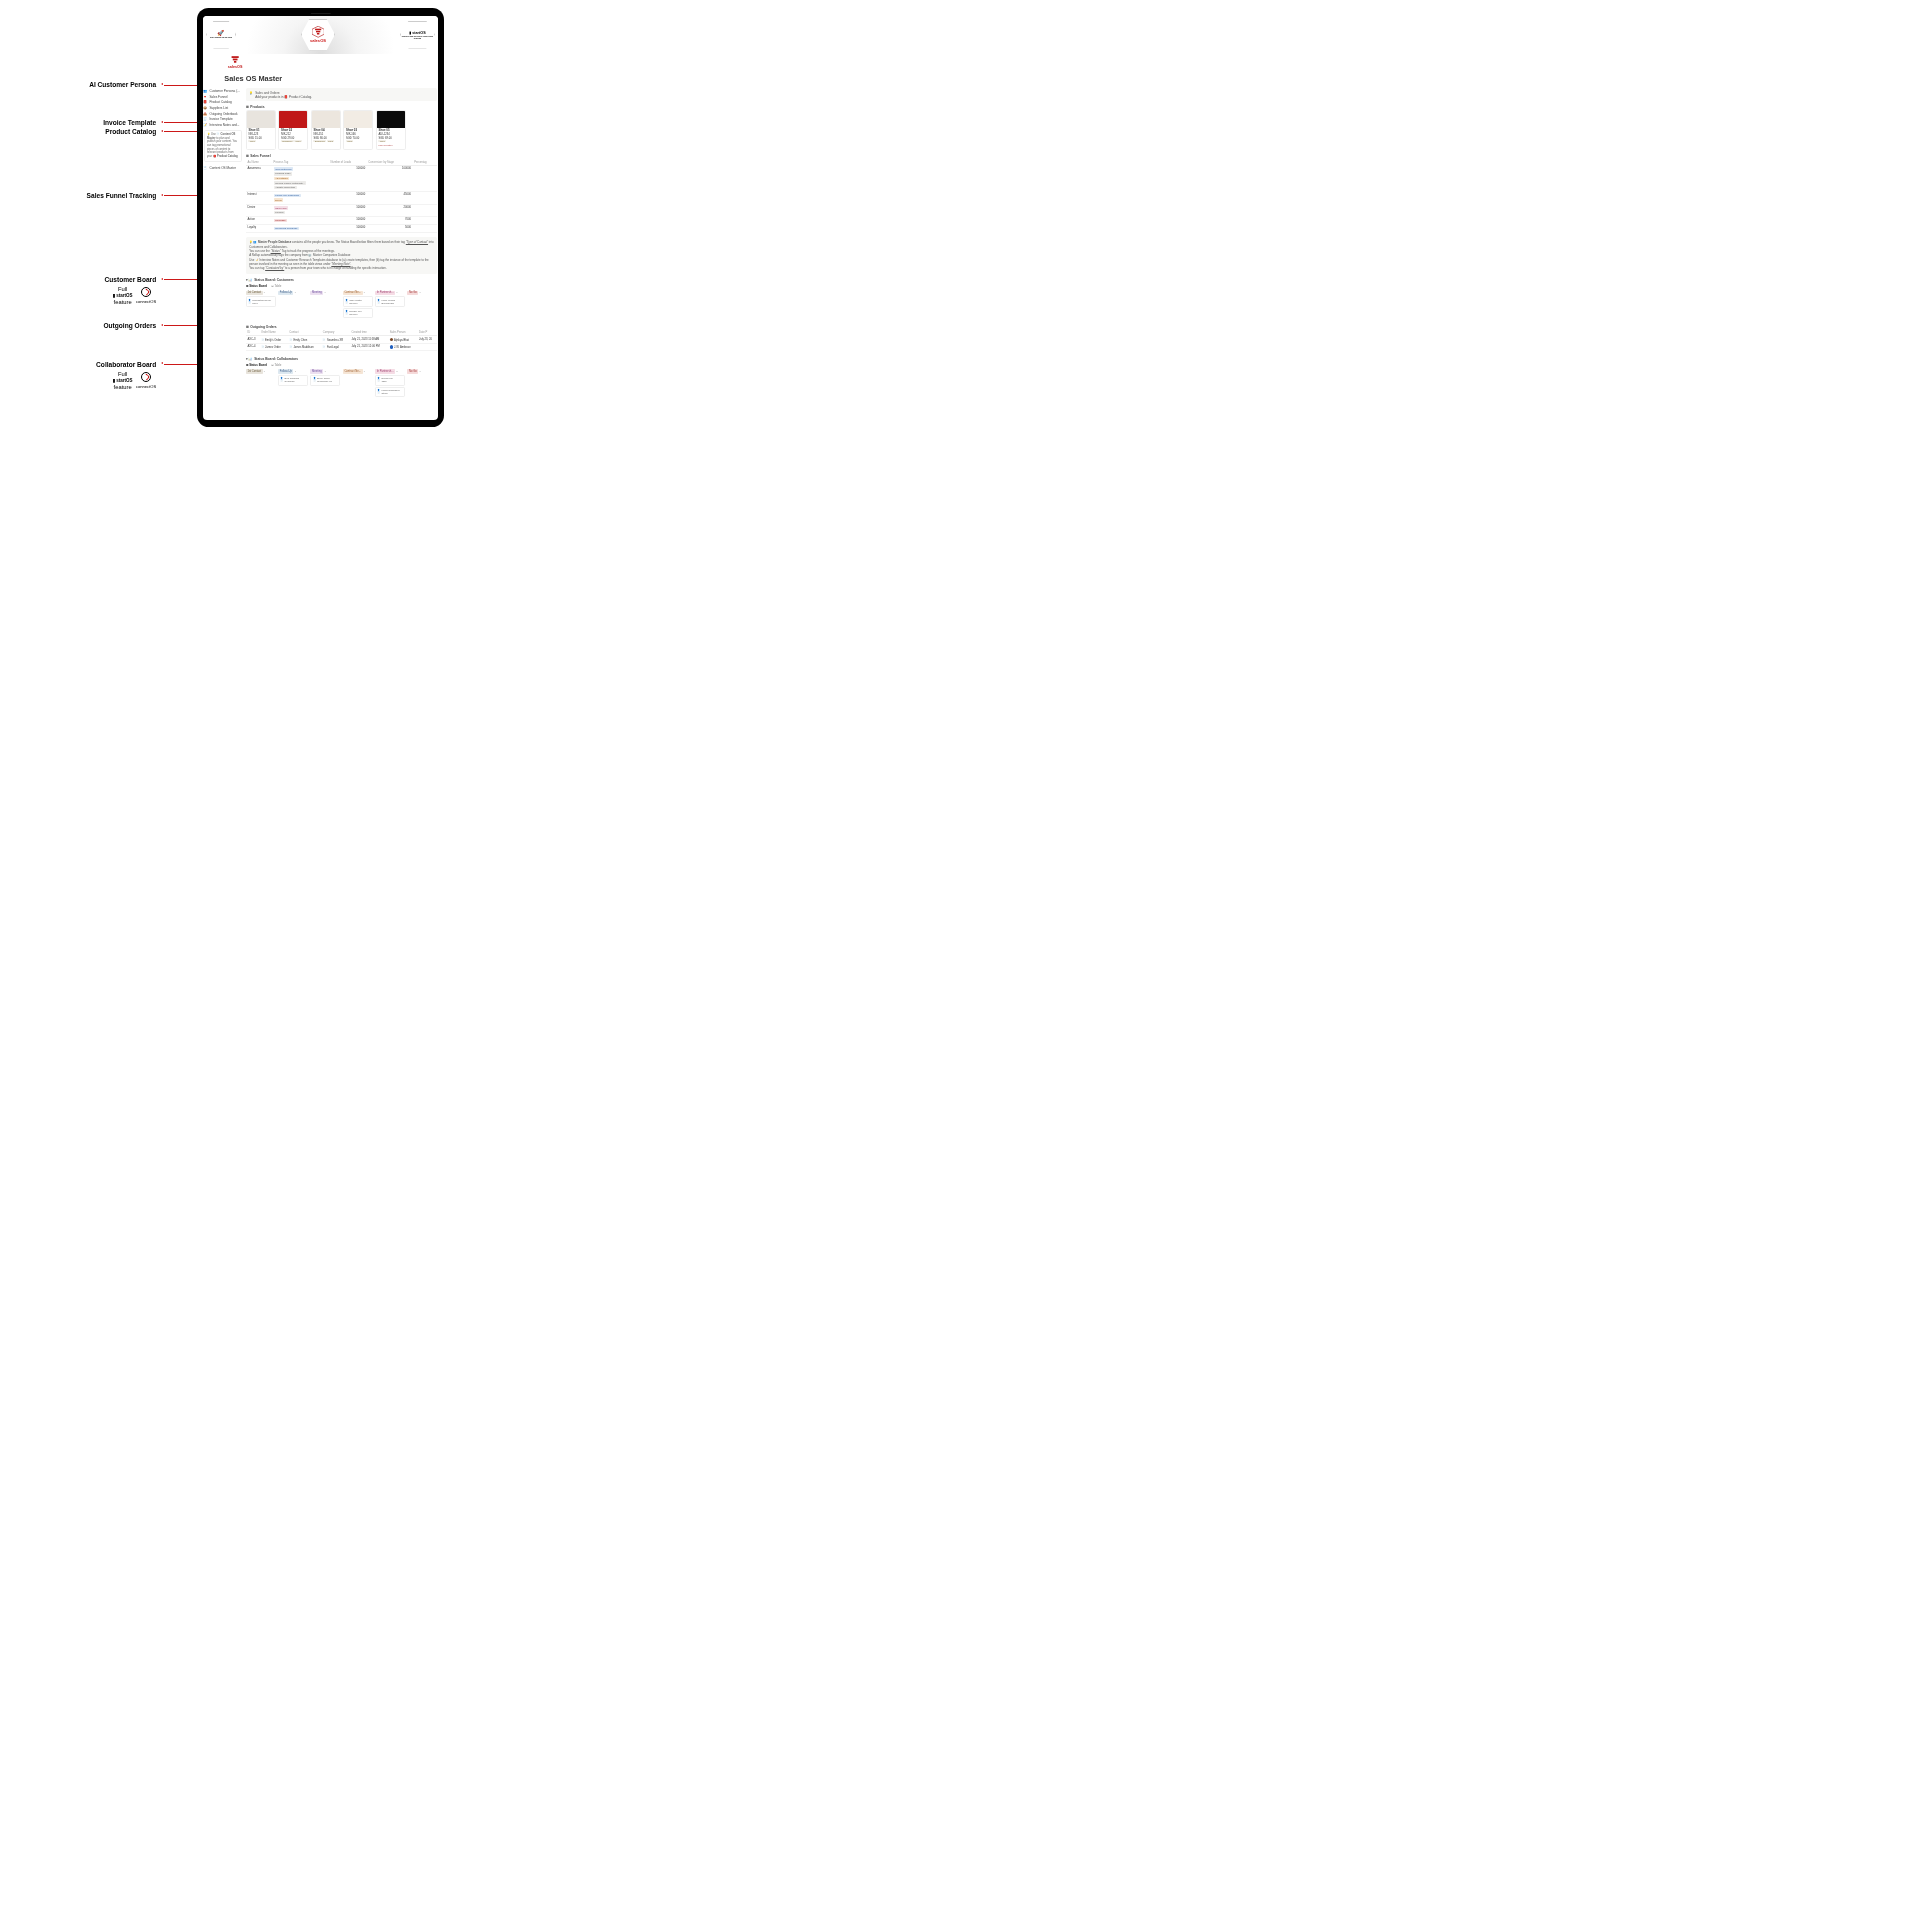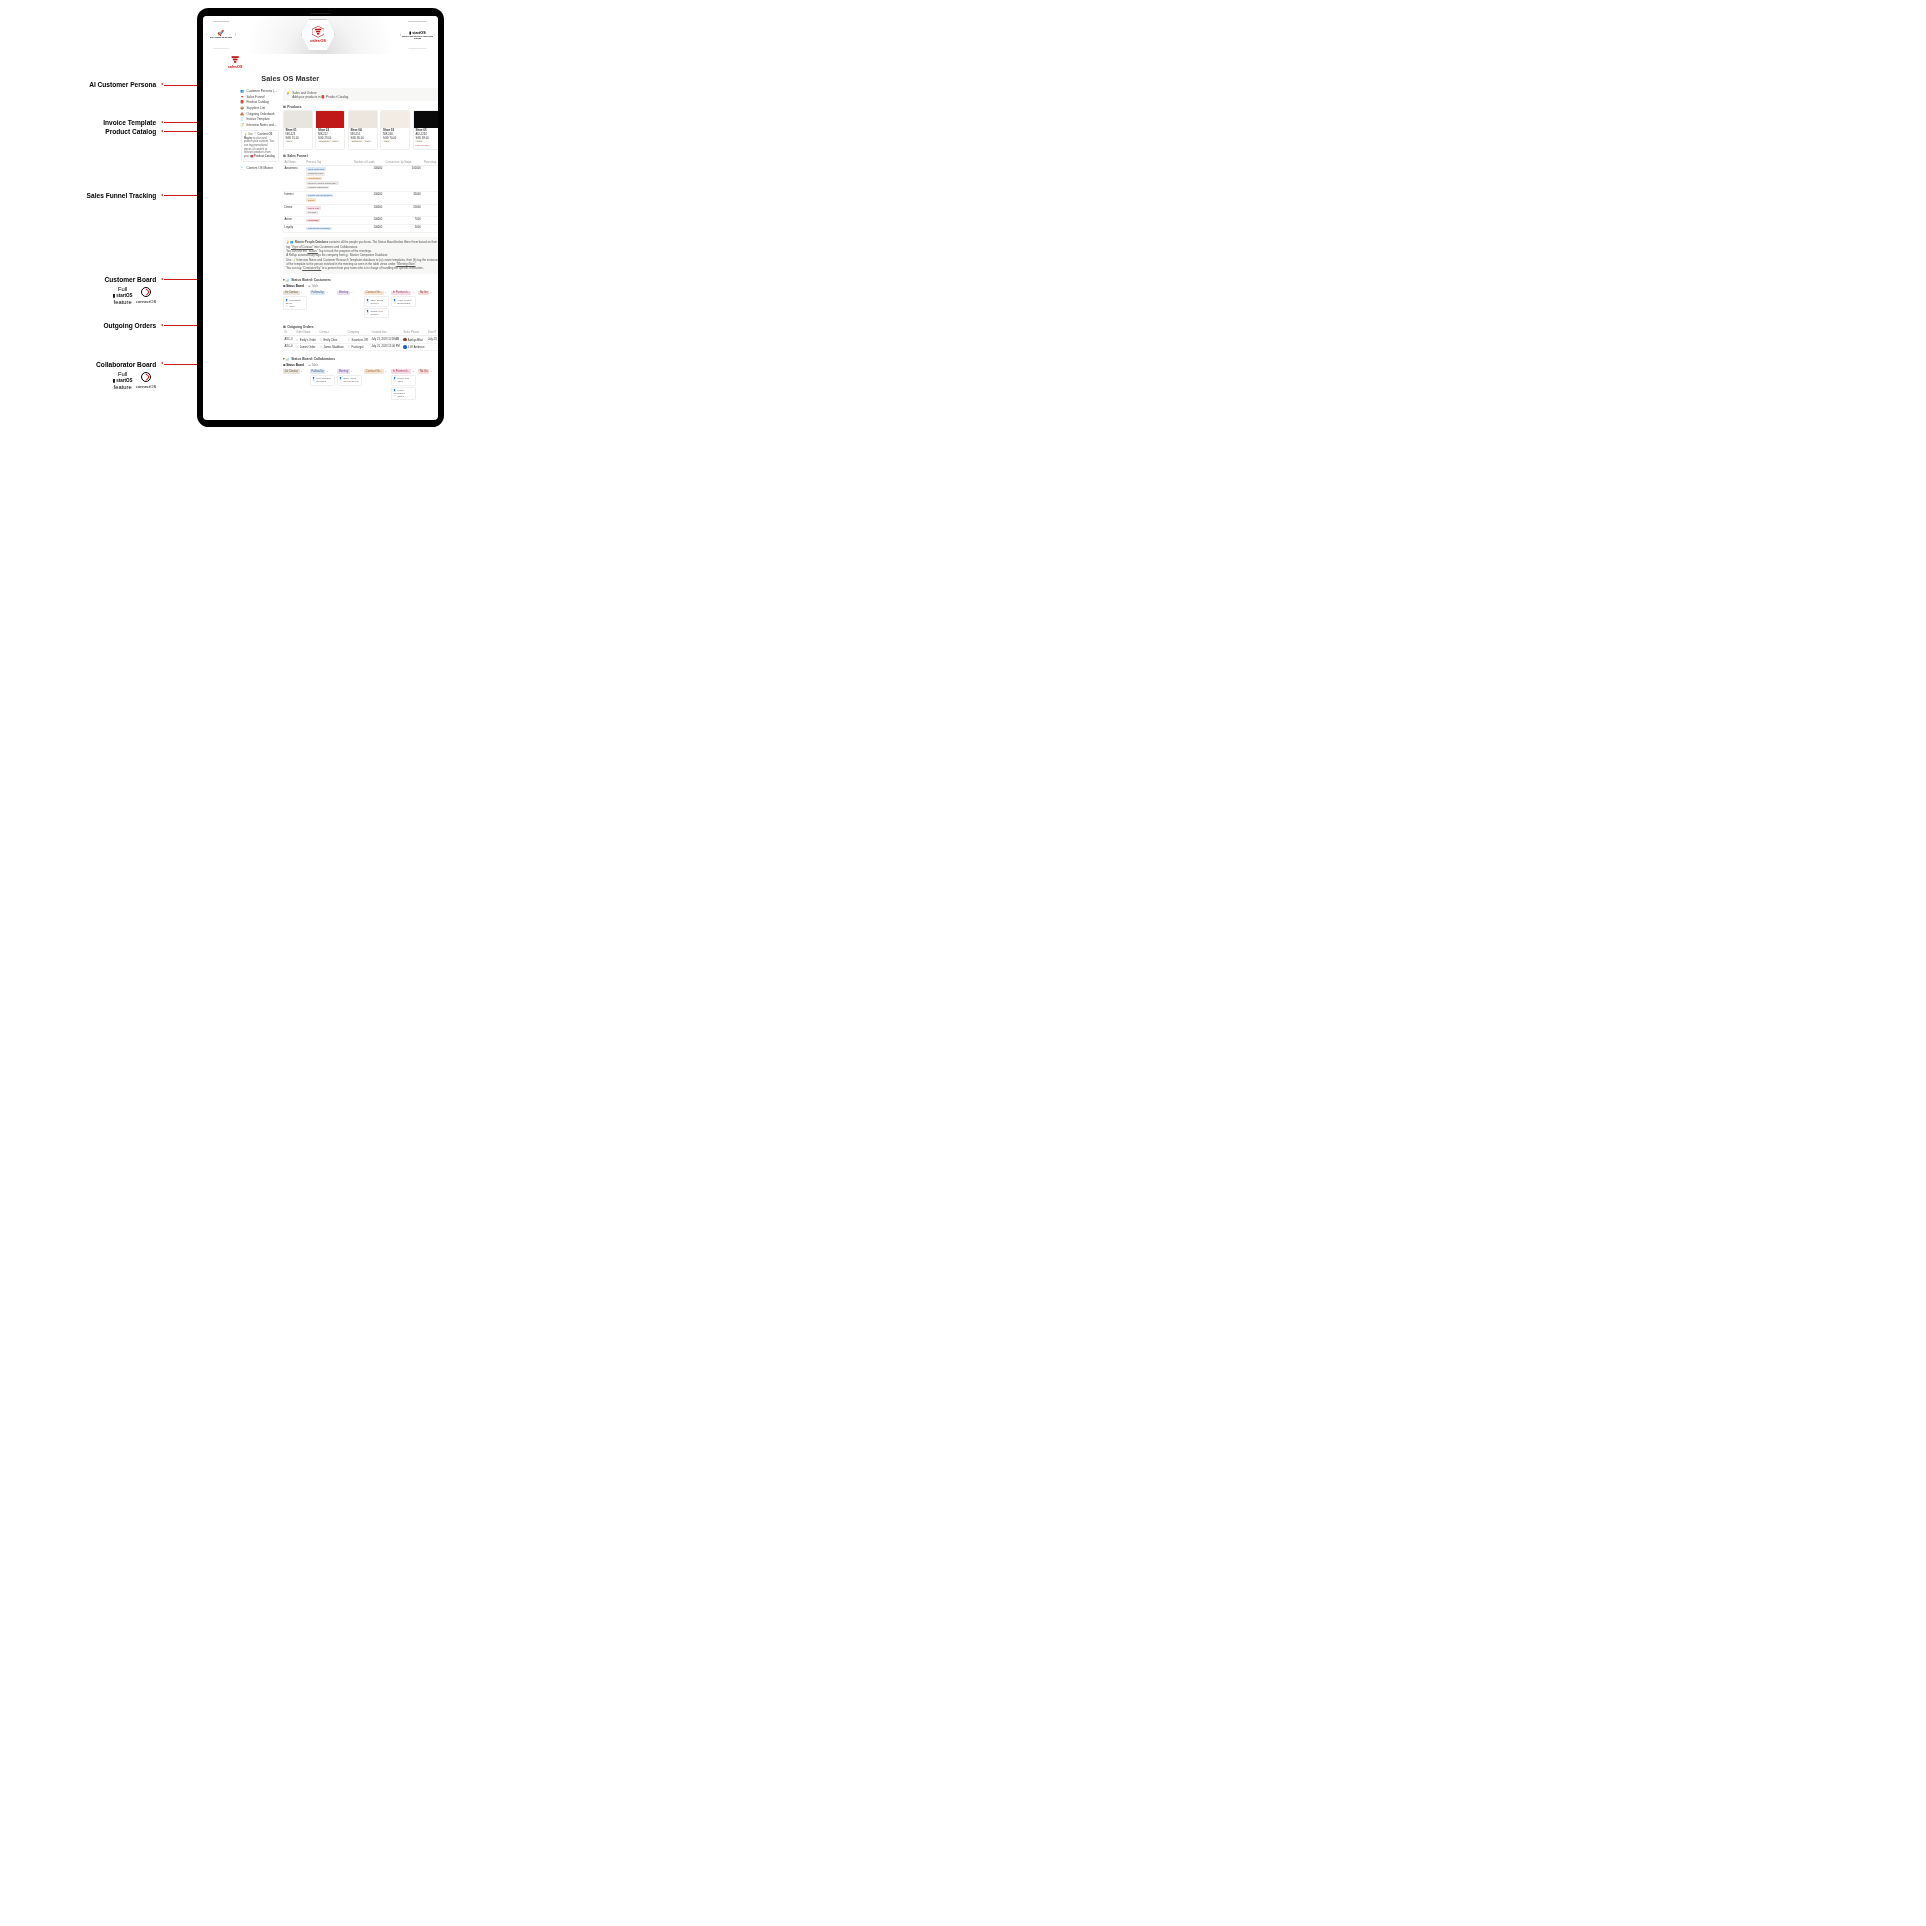--- a/index.html
+++ b/index.html
@@ -23,21 +23,21 @@
 .hex-center { width: 34px; height: 32px; display: flex; flex-direction: column; align-items: center; justify-content: center; }
 .funnel-icon { width: 12.3px; height: 11.5px; }
 .brand-text { font-size: 4.1px; font-weight: 700; }
 .brand-text .red { color: #cc1818; }
 
 .logo-strip { position: absolute; top: 39px; left: 25px; display: flex; flex-direction: column; align-items: center; }
 .logo-strip svg { width: 12.3px; height: 10.7px; }
 .logo-strip span { font-size: 3.7px; font-weight: 700; }
 
 
-.content { position: absolute; top: 58px; left: 0; right: 0; padding: 0 1px; font-size: 3.3px; color: #333; margin-left: 37px; }
+.content { position: absolute; top: 58px; left: 0; right: 0; padding: 0 1px; font-size: 3.3px; color: #333; }
 .page-title { font-size: 7.4px; font-weight: 700; margin: 0 0 5.8px 20.5px; }
 
 .layout { display: flex; gap: 4.1px; }
 .sidebar { width: 38px; flex-shrink: 0; }
 .side-item { display: flex; align-items: center; gap: 1.6px; padding: 0.8px 0; font-size: 3.1px; color: #444; cursor: pointer; }
 .side-item .em { width: 4.1px; text-align: center; font-size: 3.3px; }
 .tip-box { border: 0.4px solid #eee; border-radius: 1.6px; padding: 2.1px; font-size: 2.7px; color: #666; line-height: 1.35; margin-top: 2.5px; }
 
 .main { flex: 1; }
 .callout { background: #f7f7f5; border-radius: 1.6px; padding: 2.5px 3.3px; font-size: 3.1px; color: #555; margin-bottom: 3.3px; display: flex; gap: 2.1px; align-items: flex-start; }

